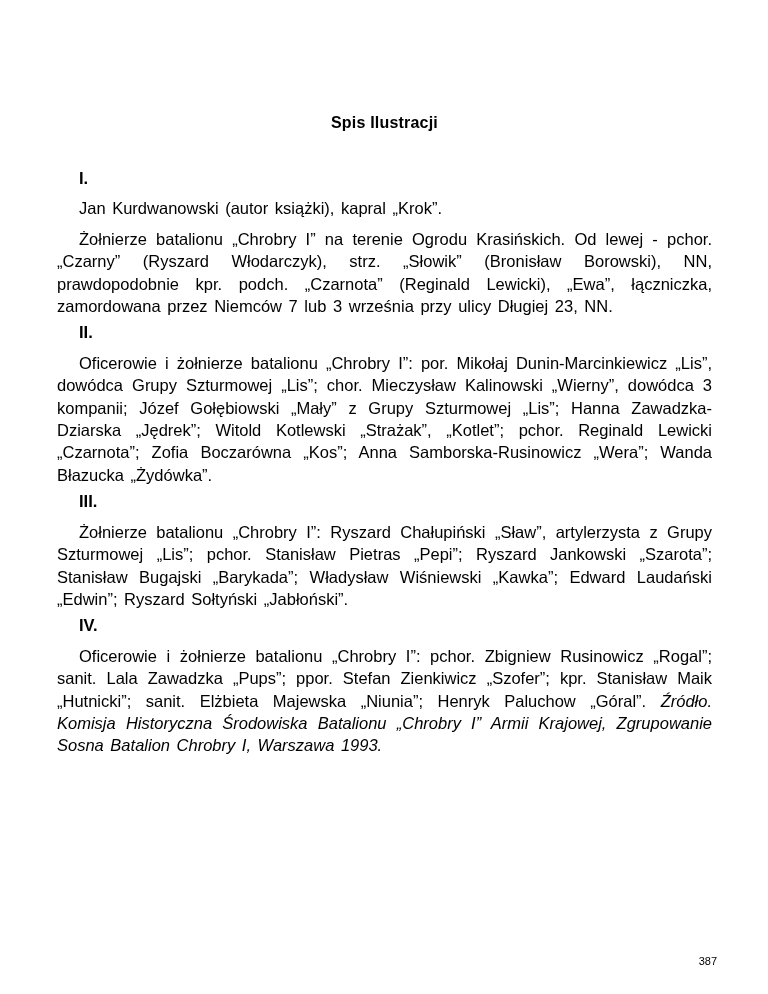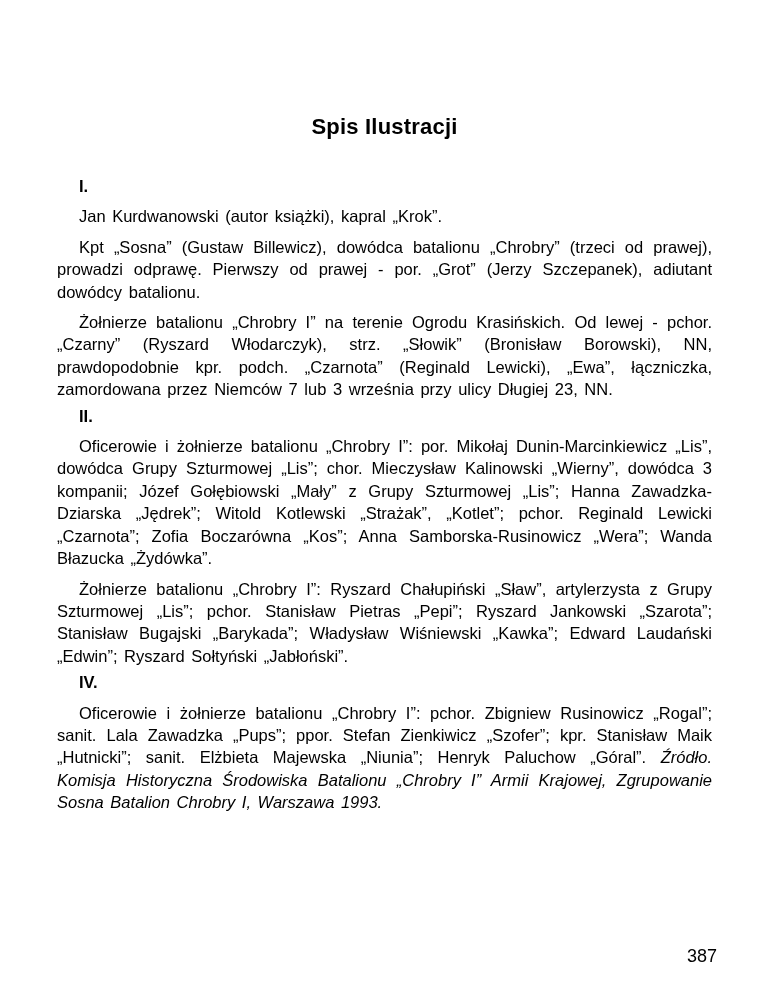--- a/index.html
+++ b/index.html
@@ -16,21 +16,21 @@
     overflow: hidden;
   }
   .page {
     padding: 0 56px 0 57px;
     box-sizing: border-box;
     width: 768px;
   }
   .title {
     text-align: center;
     font-weight: bold;
-    font-size: 22px;
+    font-size: 16px;
     margin: 0;
     padding-top: 114px;
     letter-spacing: 0.2px;
   }
   .content {
     margin-top: 35px;
     font-size: 16.5px;
     line-height: 22.4px;
     text-align: justify;
     word-spacing: 2px;
@@ -45,40 +45,40 @@
     margin: 8px 0 3px 0;
     text-indent: 22px;
   }
   .italic {
     font-style: italic;
   }
   .page-number {
     position: absolute;
     right: 51px;
     bottom: 27px;
-    font-size: 18px;
+    font-size: 11px;
   }
 </style>
 </head>
 <body>
 
 <div class="page">
 
   <h1 class="title">Spis Ilustracji</h1>
 
   <div class="content">
 
     <p class="sec-label">I.</p>
     <p class="para"><span>Jan Kurdwanowski (autor książki), kapral „Krok”.</span></p>
-    <p class="para"><span>Kpt „Sosna” (Gustaw Billewicz), dowódca batalionu „Chrobry” (trzeci od prawej), prowadzi odprawę. Pierwszy od prawej - por. „Grot” (Jerzy Szczepanek), adiutant dowódcy batalionu.</span></p>
     <p class="para"><span>Żołnierze batalionu „Chrobry I” na terenie Ogrodu Krasińskich. Od lewej - pchor. „Czarny” (Ryszard Włodarczyk), strz. „Słowik” (Bronisław Borowski), NN, prawdopodobnie kpr. podch. „Czarnota” (Reginald Lewicki), „Ewa”, łączniczka, zamordowana przez Niemców 7 lub 3 września przy ulicy Długiej 23, NN.</span></p>
 
     <p class="sec-label">II.</p>
     <p class="para"><span>Oficerowie i żołnierze batalionu „Chrobry I”: por. Mikołaj Dunin-Marcinkiewicz „Lis”, dowódca Grupy Szturmowej „Lis”; chor. Mieczysław Kalinowski „Wierny”, dowódca 3 kompanii; Józef Gołębiowski „Mały” z Grupy Szturmowej „Lis”; Hanna Zawadzka-Dziarska „Jędrek”; Witold Kotlewski „Strażak”, „Kotlet”; pchor. Reginald Lewicki „Czarnota”; Zofia Boczarówna „Kos”; Anna Samborska-Rusinowicz „Wera”; Wanda Błazucka „Żydówka”.</span></p>
 
+    <p class="sec-label">III.</p>
     <p class="para"><span>Żołnierze batalionu „Chrobry I”: Ryszard Chałupiński „Sław”, artylerzysta z Grupy Szturmowej „Lis”; pchor. Stanisław Pietras „Pepi”; Ryszard Jankowski „Szarota”; Stanisław Bugajski „Barykada”; Władysław Wiśniewski „Kawka”; Edward Laudański „Edwin”; Ryszard Sołtyński „Jabłoński”.</span></p>
 
     <p class="sec-label">IV.</p>
     <p class="para"><span>Oficerowie i żołnierze batalionu „Chrobry I”: pchor. Zbigniew Rusinowicz „Rogal”; sanit. Lala Zawadzka „Pups”; ppor. Stefan Zienkiwicz „Szofer”; kpr. Stanisław Maik „Hutnicki”; sanit. Elżbieta Majewska „Niunia”; Henryk Paluchow „Góral”. </span><span class="italic">Źródło. Komisja Historyczna Środowiska Batalionu „Chrobry I” Armii Krajowej, Zgrupowanie Sosna Batalion Chrobry I, Warszawa 1993.</span></p>
 
   </div>
 
 </div>
 
 <div class="page-number">387</div>

